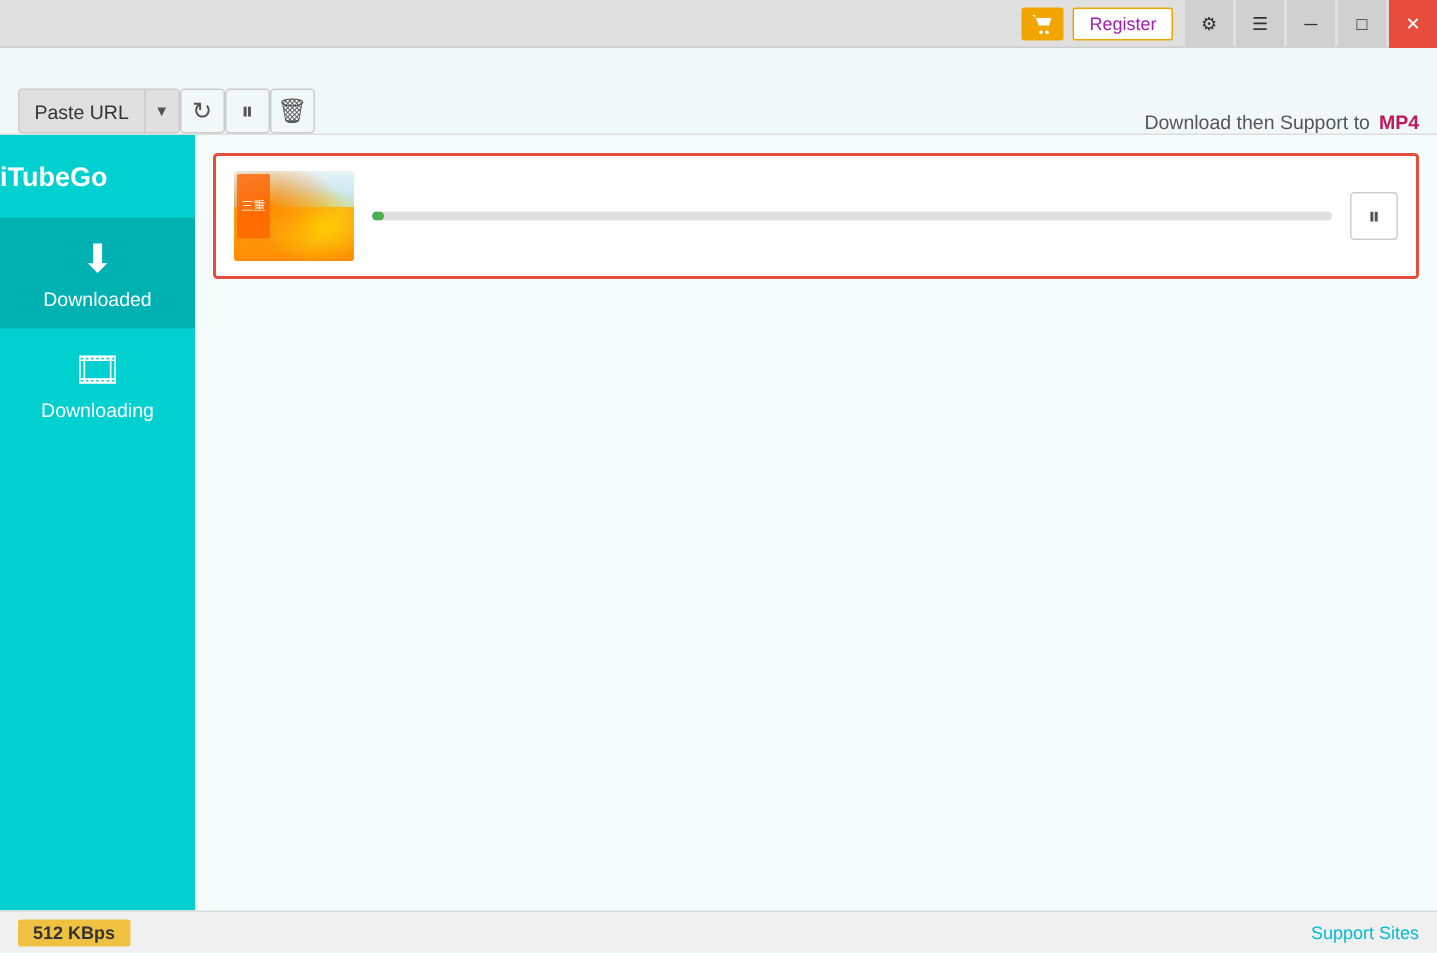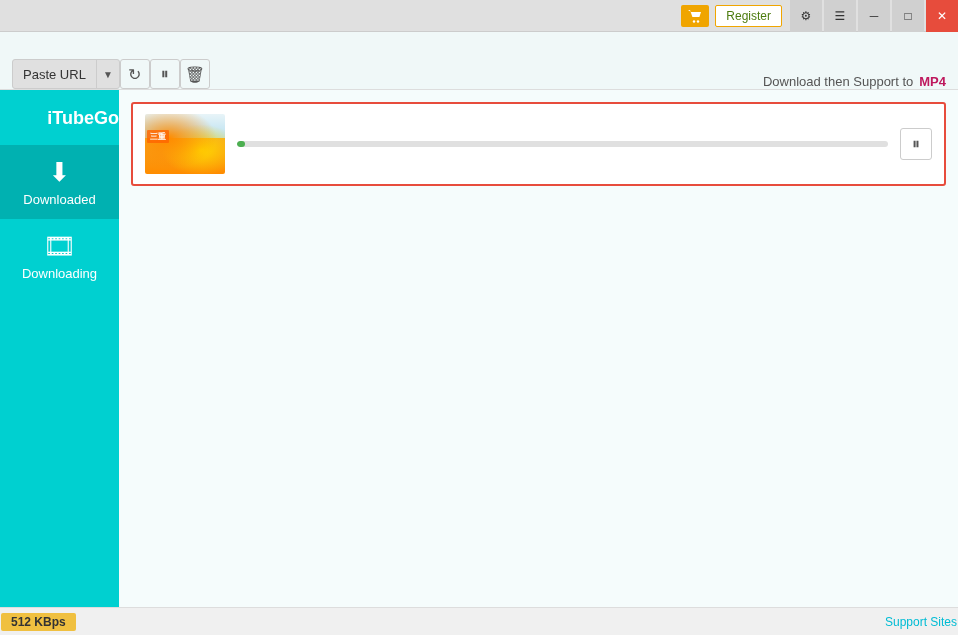--- a/index.html
+++ b/index.html
@@ -30,21 +30,21 @@
       background: #d0d0d0;
       border: none;
       cursor: pointer;
       font-size: 12px;
       color: #333;
     }
     .title-btn.close { background: #e74c3c; color: white; }
     .register-btn {
       background: white;
       border: 1px solid #f0a500;
-      color: #4d7c0f;
+      color: #a21caf;
       padding: 3px 10px;
       font-size: 12px;
       cursor: pointer;
       margin-right: 6px;
       border-radius: 2px;
     }
     .cart-icon-btn {
       background: #f0a500;
       border: none;
       width: 28px;
@@ -124,25 +124,25 @@
 
     
     .main-layout {
       display: flex;
       flex: 1;
       overflow: hidden;
     }
 
     
     .sidebar {
-      width: 119px;
+      width: 130px;
       background: #00d0d0;
       display: flex;
       flex-direction: column;
-      align-items: flex-end;
+      align-items: flex-start;
       padding-top: 10px;
       gap: 0;
     }
     .logo-area {
       color: white;
       font-size: 18px;
       font-weight: bold;
       padding: 8px 0 16px;
       text-align: center;
     }
@@ -199,28 +199,27 @@
     .thumb-inner {
       width: 100%;
       height: 100%;
       background:
         radial-gradient(ellipse at 30% 40%, #ff8c00 0%, transparent 60%),
         radial-gradient(ellipse at 70% 60%, #ffd700 0%, transparent 50%),
         linear-gradient(180deg, #e8f4f8 0%, #b8e0f0 40%, #f5a623 40%, #ff8c00 100%);
     }
     .thumb-label {
       position: absolute;
-      top: 16px;
+      top: 2px;
       left: 2px;
       background: rgba(255,100,0,0.8);
       color: white;
       font-size: 8px;
-      padding: 1px 3px;
+      padding: 16px 3px;
       border-radius: 1px;
-      font-weight: bold;
     }
     .download-info {
       flex: 1;
     }
     .download-title {
       font-size: 15px;
       color: #333;
       margin-bottom: 8px;
     }
     .download-meta {
@@ -256,21 +255,21 @@
       flex-shrink: 0;
     }
 
     
     .status-bar {
       height: 28px;
       background: #f0f0f0;
       border-top: 1px solid #ddd;
       display: flex;
       align-items: center;
-      padding: 0 1px;
+      padding: 0 12px;
     }
     .speed-badge {
       background: #f0c040;
       color: #333;
       font-size: 12px;
       padding: 2px 10px;
       border-radius: 2px;
       font-weight: bold;
     }
     .support-link {

